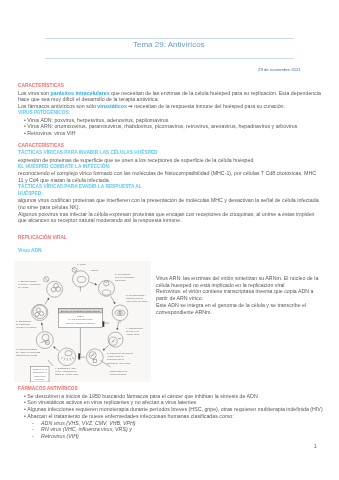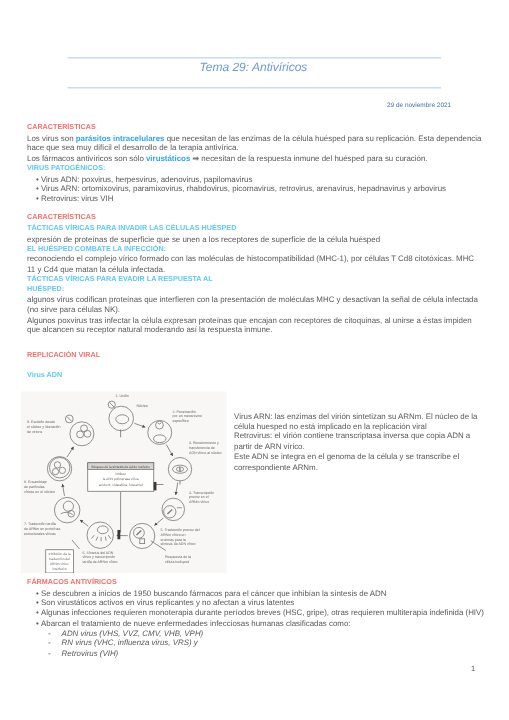--- a/index.html
+++ b/index.html
@@ -1,19 +1,19 @@
 <!DOCTYPE html>
 <html><head>
 <meta charset="utf-8">
 <style>
 html,body{margin:0;padding:0;background:#fff;}
 body{width:339px;height:480px;font-family:"Liberation Sans",sans-serif;}
 .page{position:relative;width:339px;height:480px;overflow:hidden;background:#fff;}
 .hr{position:absolute;height:1px;background:#c9dcf0;}
-.title{position:absolute;font-style:italic;font-size:8px;color:#6a9bd1;}
+.title{position:absolute;font-size:8px;color:#6a9bd1;}
 .date{position:absolute;font-size:4.3px;color:#3f6fa8;}
 .pgnum{position:absolute;font-size:5px;color:#555;}
 .blk{position:absolute;left:18px;width:318px;}
 .ln{font-size:5.28px;line-height:6.72px;color:#595959;white-space:nowrap;}
 .h{font-size:4.8px;line-height:6.72px;font-weight:bold;white-space:nowrap;}
 .h.red{color:#f4706c;}
 .h.blue{color:#5ec8f5;}
 .lk{color:#2fa8e8;font-weight:bold;}
 .arw{color:#7f7f7f;font-weight:bold;}
 .bul{padding-left:6px;}

